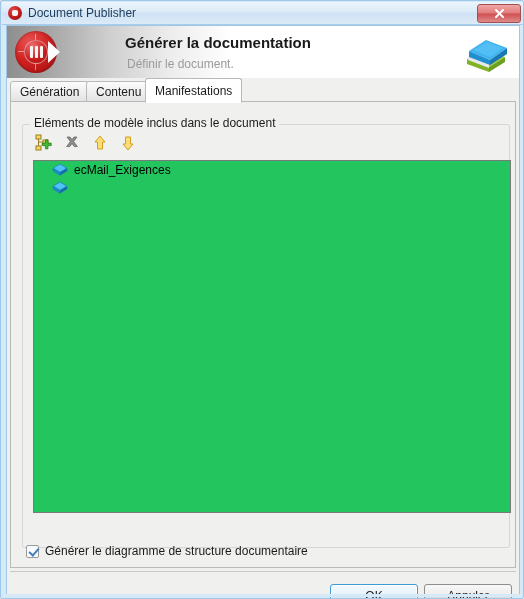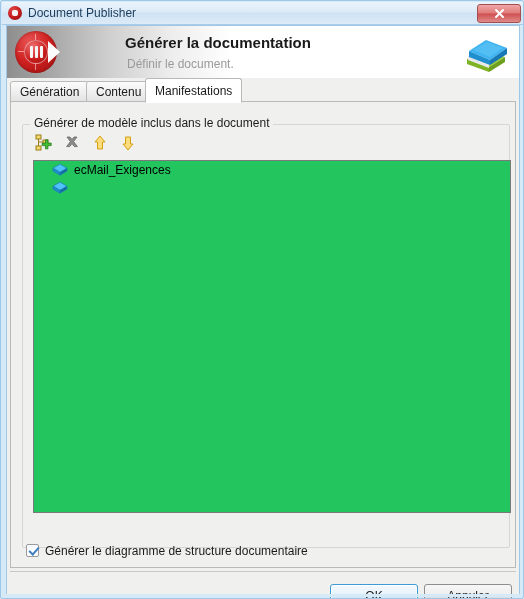--- a/index.html
+++ b/index.html
@@ -252,21 +252,21 @@
   .list-item .li-icon {
     width: 16px; height: 16px;
     margin-right: 6px;
     flex: 0 0 auto;
   }
 
   
   #gen-diagram-row {
     position: absolute;
     left: 15px; top: 442px;
-    display: flex; align-items: flex-start;
+    display: flex; align-items: center;
     gap: 6px;
     cursor: pointer;
   }
   .chk {
     width: 13px; height: 13px;
     background: linear-gradient(to bottom, #f4f9fd 0%, #ffffff 100%);
     border: 1px solid #9a9a9a;
     border-radius: 2px;
     position: relative;
     flex: 0 0 auto;
@@ -381,21 +381,21 @@
     <div id="tabstrip">
       <div class="tab" style="left:0px;">Génération</div>
       <div class="tab active" style="left:135px;">Manifestations</div>
       <div class="tab" style="left:76px;">Contenu</div>
     </div>
     <div id="tab-underline"></div>
 
     <div id="tabpage">
 
       <div id="groupbox"></div>
-      <div id="groupbox-label">Générer de modèle inclus dans le document</div>
+      <div id="groupbox-label">Eléments de modèle inclus dans le document</div>
 
       <div id="list-toolbar">
 
         <div class="tbtn">
           <svg width="18" height="18" viewBox="0 0 18 18">
             <rect x="1" y="1" width="5" height="4" fill="#f2d96a" stroke="#9a7d18" stroke-width="1"></rect>
             <rect x="1" y="12" width="5" height="4" fill="#f2d96a" stroke="#9a7d18" stroke-width="1"></rect>
             <rect x="8" y="6" width="5" height="4" fill="#f2d96a" stroke="#9a7d18" stroke-width="1"></rect>
             <path d="M3.5 5 L3.5 12 M3.5 8 L8 8" stroke="#9a7d18" stroke-width="1" fill="none"></path>
             <path d="M12 9 L12 13 L8 13 L8 16 L12 16 L12 20 L15 20 L15 16 L19 16 L19 13 L15 13 L15 9 Z" transform="translate(-1,-4) scale(0.82) translate(2,3)" fill="#44bb33" stroke="#1d7a14" stroke-width="0.9"></path>

